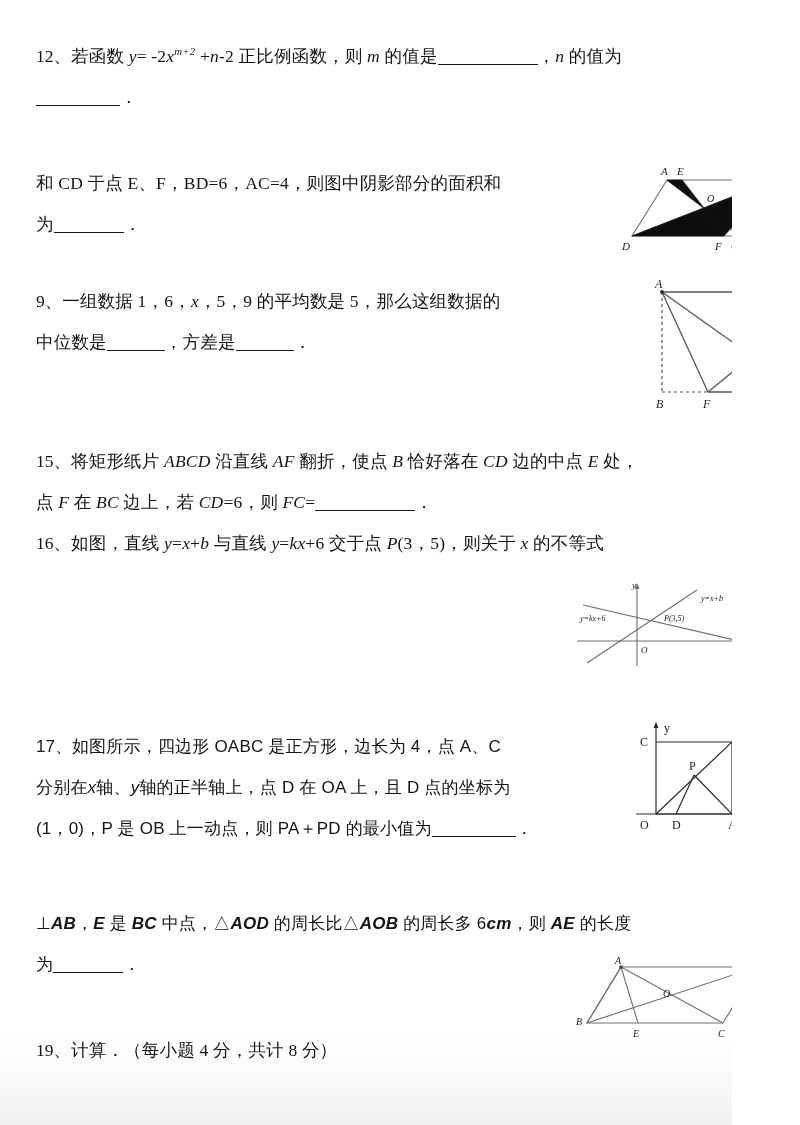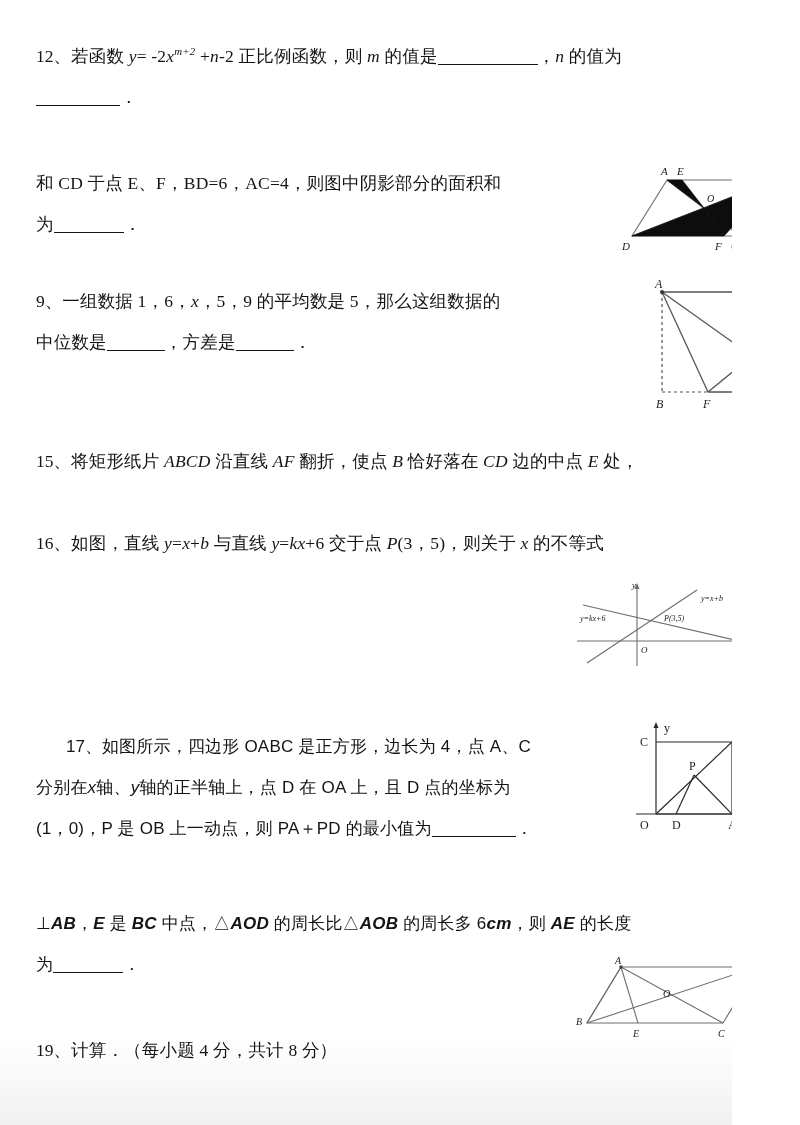--- a/index.html
+++ b/index.html
@@ -129,20 +129,23 @@
       <text class="lbl" x="120" y="83" font-size="12">E</text>
       <text class="lbl" x="16" y="130" font-size="12">B</text>
       <text class="lbl" x="63" y="130" font-size="12">F</text>
       <text class="lbl" x="113" y="130" font-size="12">C</text>
     </svg>
   </div>
 
   <div class="q" style="left:36px; top:441px; width:740px;">
     <span class="num">15、</span><span>将矩形纸片 </span><span class="it">ABCD</span><span> 沿直线 </span><span class="it">AF</span><span> 翻折，使点 </span><span class="it">B</span><span> 恰好落在 </span><span class="it">CD</span><span> 边的中点 </span><span class="it">E</span><span> 处，</span>
   </div>
+  <div class="q" style="left:36px; top:482px;">
+    <span>点 </span><span class="it">F</span><span> 在 </span><span class="it">BC</span><span> 边上，若 </span><span class="it">CD</span><span>=6，则 </span><span class="it">FC</span><span>=</span><span class="blank b10"></span><span>．</span>
+  </div>
 
   <div class="q" style="left:36px; top:523px; width:745px;">
     <span class="num">16、</span><span>如图，直线 </span><span class="it">y</span><span>=</span><span class="it">x</span><span>+</span><span class="it">b</span><span> 与直线 </span><span class="it">y</span><span>=</span><span class="it">k</span><span class="it">x</span><span>+6</span><span> 交于点 </span><span class="it">P</span><span>(3，5)</span><span>，则关于 </span><span class="it">x</span><span> 的不等式</span>
   </div>
 
   <div class="fig" style="left:565px; top:578px;">
     <svg width="215" height="95" viewBox="0 0 215 95">
       <line x1="72" y1="8" x2="72" y2="88" class="stroke-thin"></line>
       <polygon points="72,5 69.5,11 74.5,11" fill="#6e6e6e"></polygon>
       <line x1="12" y1="63" x2="198" y2="63" class="stroke-thin"></line>
@@ -151,21 +154,21 @@
       <line x1="18" y1="27" x2="196" y2="68" class="stroke-thin"></line>
       <text class="lbl" x="67" y="10" font-size="9">y</text>
       <text class="lbl" x="196" y="76" font-size="9">x</text>
       <text class="lbl" x="76" y="75" font-size="9">O</text>
       <text class="lbl" x="15" y="43" font-size="8">y=kx+6</text>
       <text class="lbl" x="136" y="23" font-size="8">y=x+b</text>
       <text class="lbl" x="99" y="43" font-size="8">P(3,5)</text>
     </svg>
   </div>
 
-  <div class="q sans" style="left:36px; top:726px; width:600px; font-size:17px;margin-left:30px;">
+  <div class="q sans" style="left:36px; top:726px; width:600px; font-size:17px;">
     <span class="num">17、</span><span>如图所示，四边形 OABC 是正方形，边长为 4，点 A、C</span>
   </div>
   <div class="q sans" style="left:36px; top:767px; width:600px; font-size:17px;">
     <span>分别在</span><span class="it">x</span><span>轴、</span><span class="it">y</span><span>轴的正半轴上，点 D 在 OA 上，且 D 点的坐标为</span>
   </div>
   <div class="q sans" style="left:36px; top:808px; width:600px; font-size:17px;">
     <span>(1，0)，P 是 OB 上一动点，则 PA＋PD 的最小值为</span><span class="blank b8"></span><span>．</span>
   </div>
 
   <div class="fig" style="left:628px; top:714px;">

